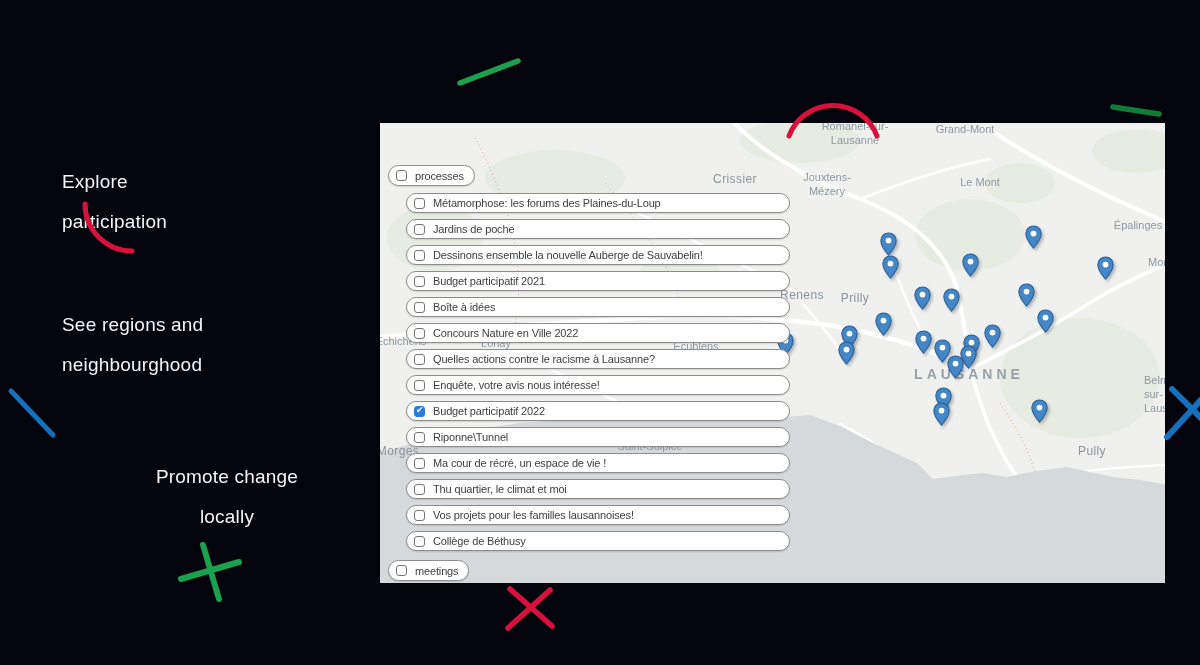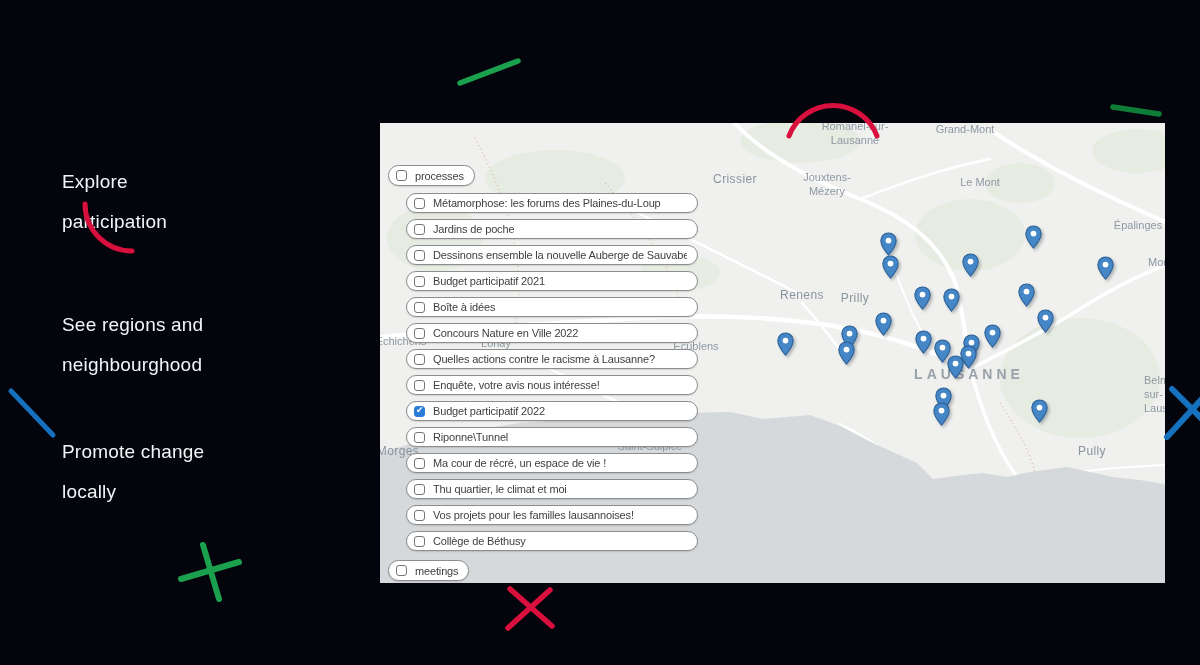--- a/index.html
+++ b/index.html
@@ -15,21 +15,21 @@
     font-family:"Liberation Sans",sans-serif;
   }
   
   .hero-heading{
     position:absolute;left:62px;margin:0;width:330px;
     color:var(--heading-text);font-size:19px;font-weight:500;line-height:40px;
     letter-spacing:.2px;white-space:pre-line;
   }
   .hero-heading.h1{top:162px;}
   .hero-heading.h2{top:305px;}
-  .hero-heading.h3{top:432px;}
+  .hero-heading.h3{top:457px;text-align:center;}
   
   .decor{position:absolute;left:0;top:0;z-index:30;pointer-events:none;}
   
   .map-panel{
     position:absolute;left:380px;top:123px;width:785px;height:460px;
     background:var(--map-land);overflow:hidden;z-index:1;
   }
   .map-bg{position:absolute;left:0;top:0;z-index:0;}
   .map-label{
     position:absolute;z-index:2;color:var(--map-label);
@@ -51,21 +51,21 @@
     font-size:11px;color:#3e3e3e;letter-spacing:-.15px;white-space:nowrap;
     overflow:hidden;
   }
   .pill.standalone{position:absolute;height:21px;width:max-content;border-radius:11px;}
   #processes-pill{left:8px;top:42px;}
   #meetings-pill{left:8px;top:437px;}
   #filter-items{
     position:absolute;left:26px;top:70px;z-index:10;
     display:flex;flex-direction:column;gap:6px;
   }
-  #filter-items .pill{width:292px;}
+  #filter-items .pill{width:384px;}
   .cb{
     width:11px;height:11px;box-sizing:border-box;flex:none;
     border:1.3px solid #767676;border-radius:3px;background:#fff;position:relative;
   }
   .cb.checked{background:var(--checkbox-checked);border-color:var(--checkbox-checked);}
   .cb.checked::after{
     content:"\2714";position:absolute;left:1px;top:-1.5px;color:#fff;font-size:9px;
     font-family:"DejaVu Sans",sans-serif;
   }
 </style>

